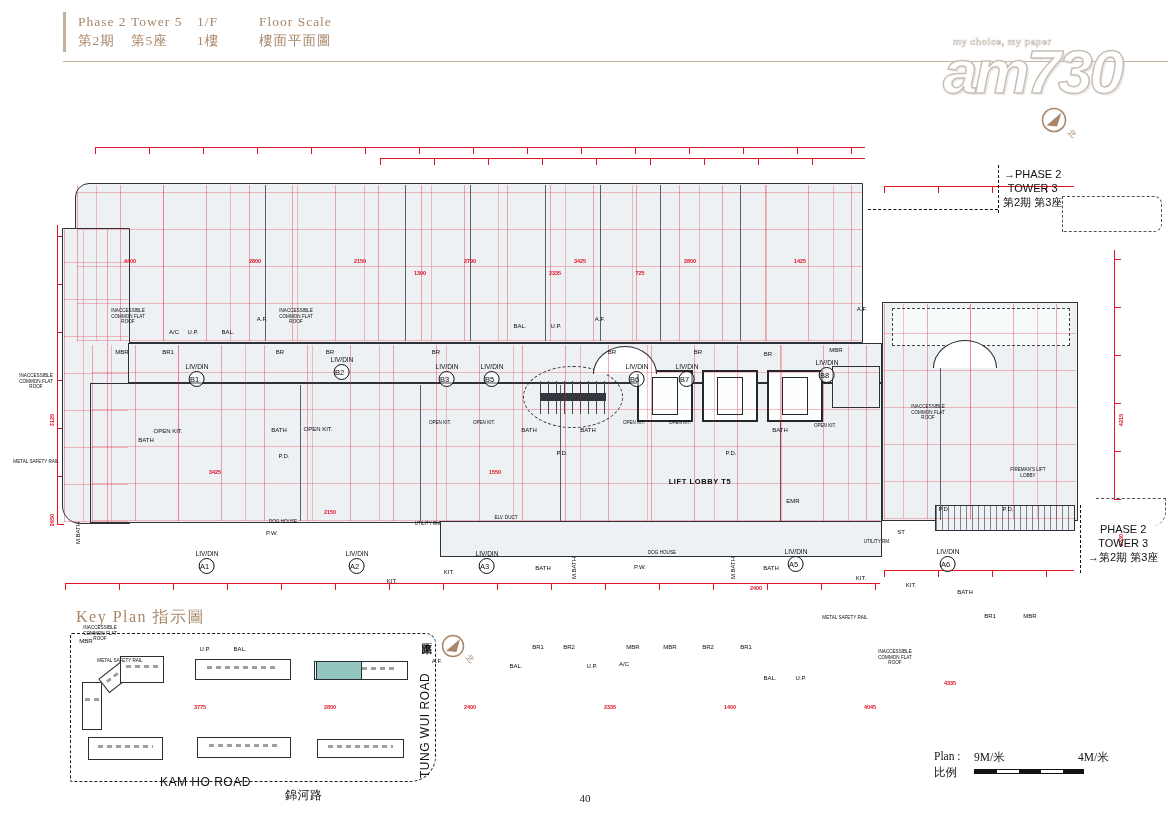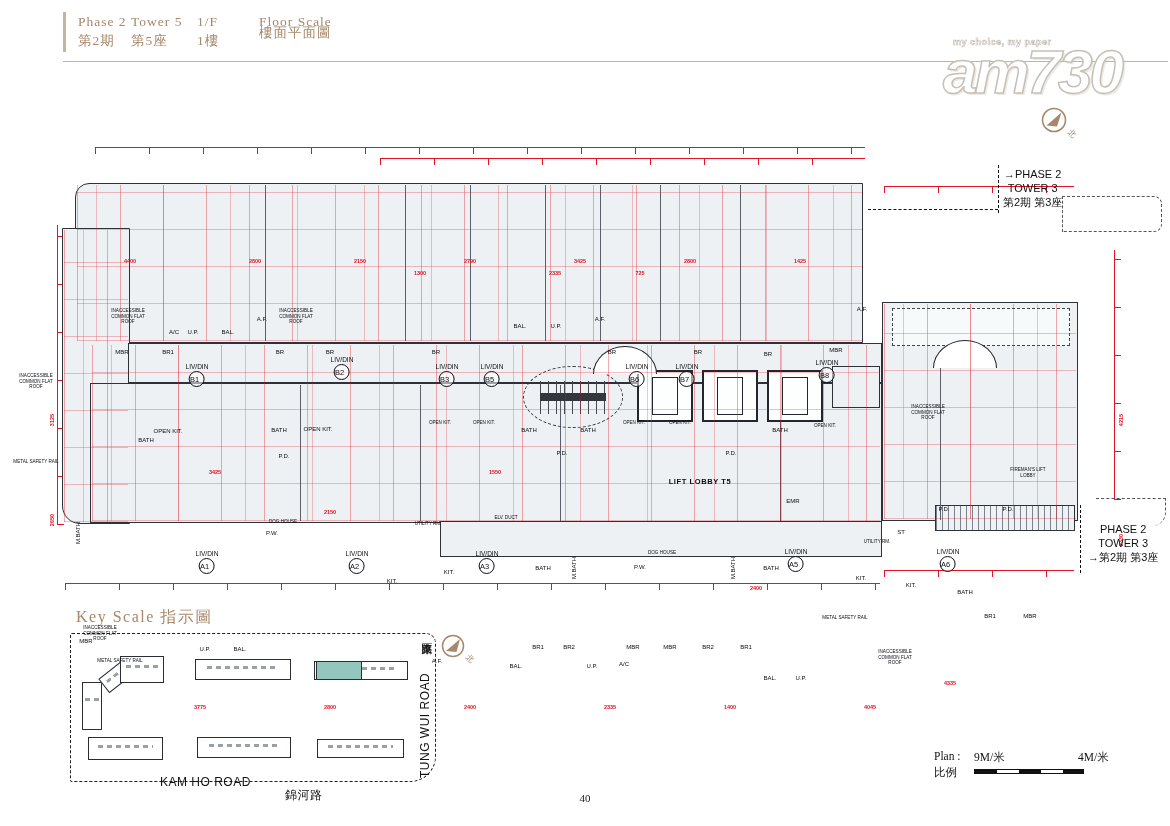--- a/index.html
+++ b/index.html
@@ -93,21 +93,21 @@
 <div class="page">
 
   <i class="vbar"></i>
   <span class="ht" style="left:78px;top:14px">Phase 2</span>
   <span class="ht" style="left:131px;top:14px">Tower 5</span>
   <span class="ht" style="left:197px;top:14px">1/F</span>
   <span class="ht" style="left:259px;top:14px">Floor Scale</span>
   <span class="ht" style="left:78px;top:32px">第2期</span>
   <span class="ht" style="left:131px;top:32px">第5座</span>
   <span class="ht" style="left:197px;top:32px">1樓</span>
-  <span class="ht" style="left:259px;top:24px">樓面平面圖</span>
+  <span class="ht" style="left:259px;top:32px">樓面平面圖</span>
   <i class="hrule"></i>
 
   <div class="logo">
     <span class="tag">my choice, my paper</span>
     <span class="big">am730</span>
   </div>
 
   <div class="compass" style="left:1040px;top:106px;width:44px;height:40px">
     <svg width="30" height="30">
       <circle cx="14" cy="14" r="11.5" fill="none" stroke="#a8876a" stroke-width="1.6"></circle>
@@ -450,21 +450,21 @@
 
     <i class="dashv" style="left:1080px;top:385px;height:68px"></i>
     <i class="dashbox" style="left:1096px;top:378px;width:70px;height:28px;border-left:none;border-bottom:none;border-radius:0 0 14px 0"></i>
     <div class="co" style="left:1088px;top:403px">
       <span>PHASE 2</span><br>
       <span>TOWER 3</span><br>
       <span class="arr">→</span><span>第2期 第3座</span>
     </div>
   </div>
 
-  <div class="kp-title">Key Scale 指示圖</div>
+  <div class="kp-title">Key Plan 指示圖</div>
   <div class="kp-bound"></div>
 
   <i class="kp-bldg" style="left:82px;top:682px;width:20px;height:48px"></i>
   <i class="kp-bldg" style="left:100px;top:666px;width:36px;height:18px;transform:rotate(-38deg)"></i>
   <i class="kp-bldg" style="left:120px;top:656px;width:44px;height:27px"></i>
   <i class="kp-bldg" style="left:195px;top:659px;width:96px;height:21px"></i>
   <i class="kp-bldg" style="left:314px;top:661px;width:94px;height:19px"></i>
   <i class="kp-hl" style="left:316px;top:661px;width:46px;height:19px"></i>
   <i class="kp-bldg" style="left:88px;top:737px;width:75px;height:23px"></i>
   <i class="kp-bldg" style="left:197px;top:737px;width:94px;height:21px"></i>

